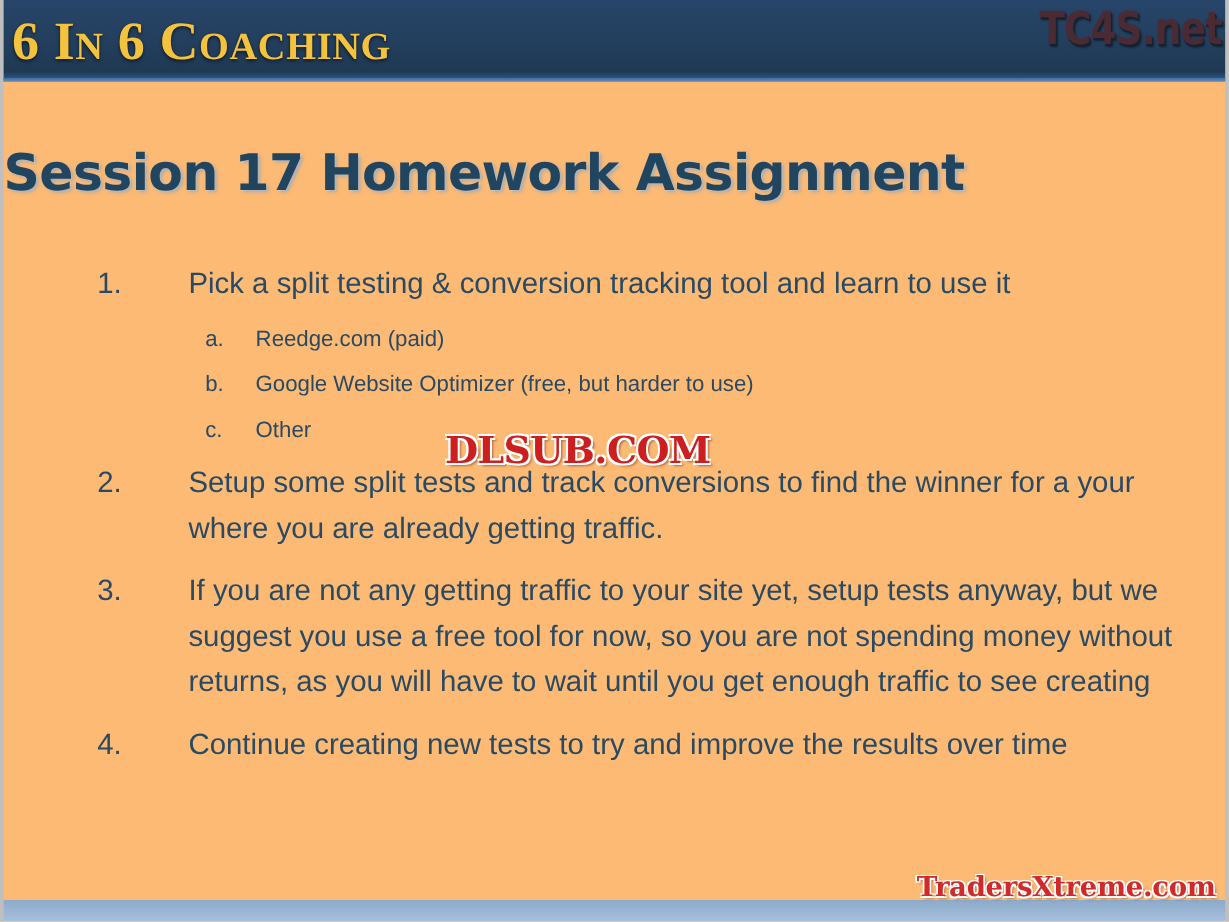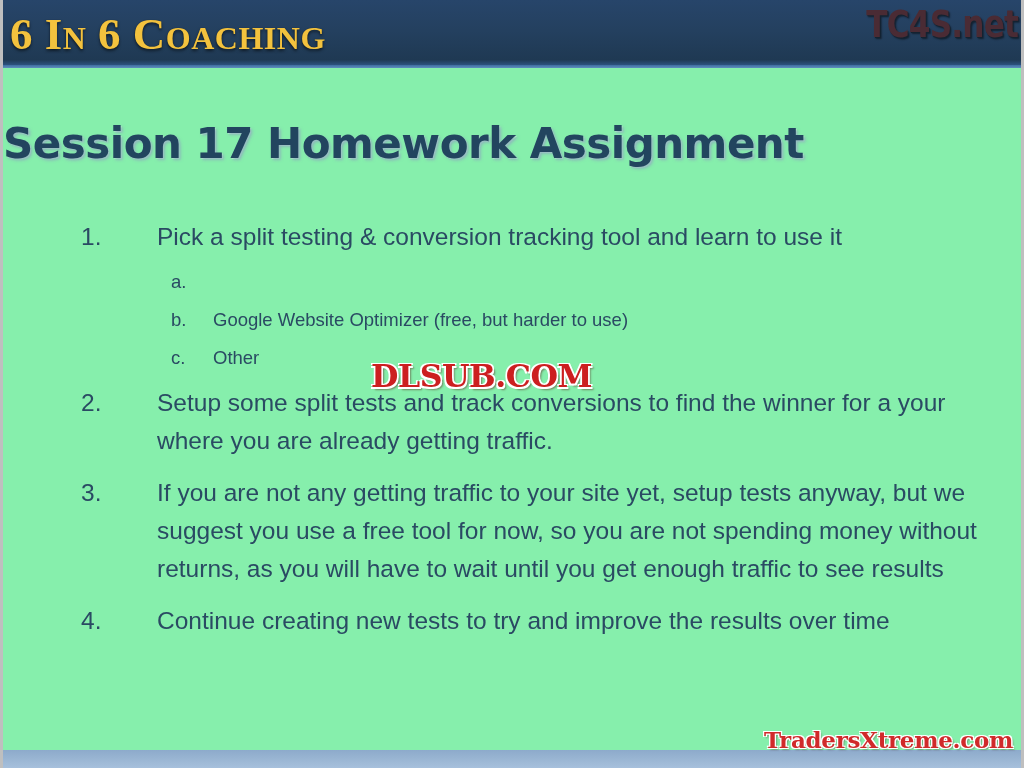--- a/index.html
+++ b/index.html
@@ -12,21 +12,21 @@
     width: 1024px;
     height: 768px;
     overflow: hidden;
     font-family: "Liberation Sans", sans-serif;
   }
 
   .slide {
     position: relative;
     width: 1024px;
     height: 768px;
-    background: #86efac;
+    background: #fdba74;
     box-sizing: border-box;
     border-left: 3px solid #bfbfbf;
     border-right: 3px solid #bfbfbf;
     overflow: hidden;
   }
 
   
   .header {
     position: absolute;
     left: -3px;
@@ -207,20 +207,21 @@
 
     <div class="item level1">
       <span class="marker">1.</span>
       <span class="text">Pick a split testing &amp; conversion tracking tool and learn to use it</span>
     </div>
 
     <div class="gap-small"></div>
 
     <div class="item level2">
       <span class="marker">a.</span>
+      <span class="text">Reedge.com (paid)</span>
     </div>
 
     <div class="item level2">
       <span class="marker">b.</span>
       <span class="text">Google Website Optimizer (free, but harder to use)</span>
     </div>
 
     <div class="item level2">
       <span class="marker">c.</span>
       <span class="text">Other</span>
@@ -230,21 +231,21 @@
 
     <div class="item level1">
       <span class="marker">2.</span>
       <span class="text">Setup some split tests and track conversions to find the winner for a your where you are already getting traffic.</span>
     </div>
 
     <div class="gap-med"></div>
 
     <div class="item level1">
       <span class="marker">3.</span>
-      <span class="text">If you are not any getting traffic to your site yet, setup tests anyway, but we suggest you use a free tool for now, so you are not spending money without returns, as you will have to wait until you get enough traffic to see results</span>
+      <span class="text">If you are not any getting traffic to your site yet, setup tests anyway, but we suggest you use a free tool for now, so you are not spending money without returns, as you will have to wait until you get enough traffic to see creating</span>
     </div>
 
     <div class="gap-med"></div>
 
     <div class="item level1">
       <span class="marker">4.</span>
       <span class="text">Continue creating new tests to try and improve the results over time</span>
     </div>
 
   </div>

